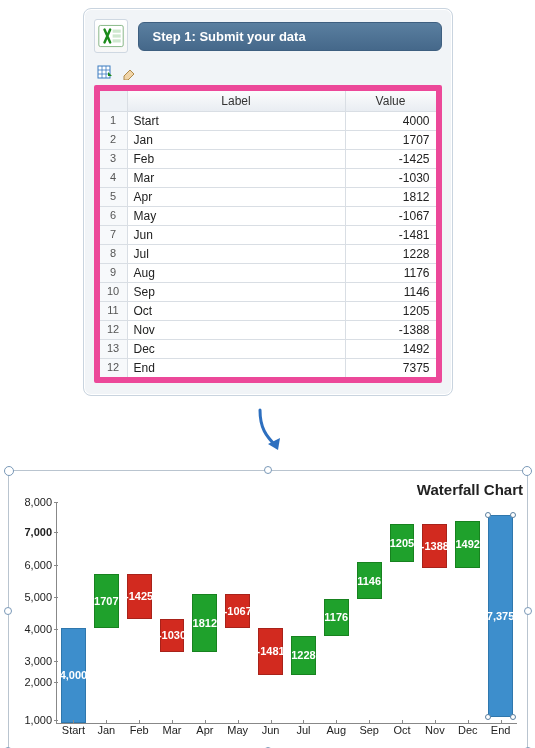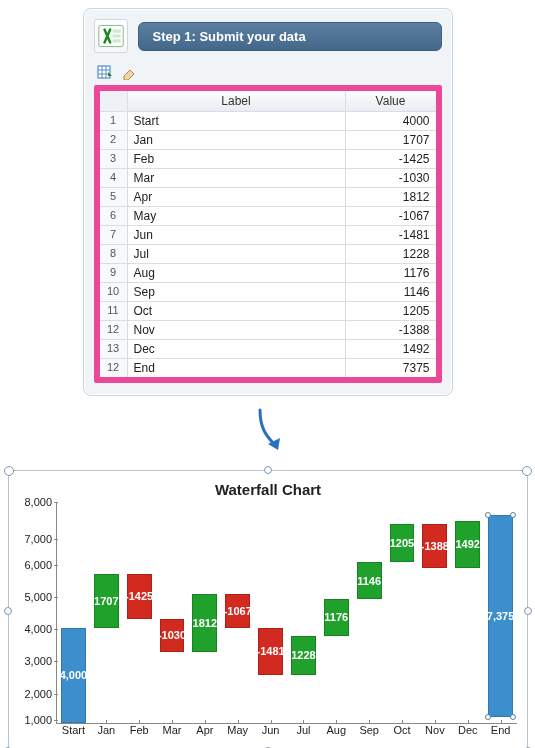--- a/index.html
+++ b/index.html
@@ -111,21 +111,21 @@
   .chart-card::before { top: -5px; left: -5px; }
   .chart-card::after  { top: -5px; right: -5px; }
   .chart-handles .h1 { bottom: -5px; left: -5px; }
   .chart-handles .h2 { bottom: -5px; right: -5px; }
   .chart-handles .h3 { top: -5px; left: calc(50% - 4px); }
   .chart-handles .h4 { bottom: -5px; left: calc(50% - 4px); }
   .chart-handles .h5 { left: -5px; top: calc(50% - 4px); }
   .chart-handles .h6 { right: -5px; top: calc(50% - 4px); }
   .chart-handles .h { position: absolute; width:8px; height:8px; border:1px solid #7a99b8; background:#fff; border-radius:50%; }
 
-  .chart-title { text-align: center; font-weight: bold; font-size: 15px; margin: 6px 0 4px 0; }
+  .chart-title { text-align: right; font-weight: bold; font-size: 15px; margin: 6px 0 4px 0; }
 
   .chart-body {
     position: relative;
     height: 240px;
     margin: 0 6px 4px 6px;
   }
   .y-axis {
     position: absolute;
     left: 0; top: 0; bottom: 18px;
     width: 38px;
@@ -328,26 +328,26 @@
       <span class="h h2"></span>
       <span class="h h3"></span>
     <span class="h h4"></span>
       <span class="h h5"></span>
       <span class="h h6"></span>
   </div>
   <div class="chart-title">Waterfall Chart</div>
   <div class="chart-body">
     <div class="y-axis" id="y-axis">
         <div class="y-tick" style="bottom: 4px; margin-left: 8px;">1,000</div>
-        <div class="y-tick" style="bottom: 30px;">2,000</div>
+        <div class="y-tick" style="bottom: 42px;">2,000</div>
         <div class="y-tick" style="bottom: 63.4286px;">3,000</div>
         <div class="y-tick" style="bottom: 95.1429px;">4,000</div>
         <div class="y-tick" style="bottom: 126.857px; text-align: right;">5,000</div>
         <div class="y-tick" style="bottom: 158.571px;">6,000</div>
-        <div class="y-tick" style="bottom: 185px;">7,000</div>
+        <div class="y-tick" style="bottom: 192px; font-weight: bold;">7,000</div>
         <div class="y-tick" style="bottom: 222px;">8,000</div>
       </div>
     <div class="plot" id="plot">
         <div class="bar total" style="left: 0.857143%; width: 5.42857%; bottom: 0px; height: 95.1429px;">
           <span class="lbl">4,000</span>
         </div>
         <div class="bar pos" style="left: 8%; width: 5.42857%; bottom: 95.1429px; height: 54.1363px;">
           <span class="lbl">1707</span>
         </div>
         <div class="bar neg" style="left: 15.1429%; width: 5.42857%; bottom: 104.086px; height: 45.1929px;">

